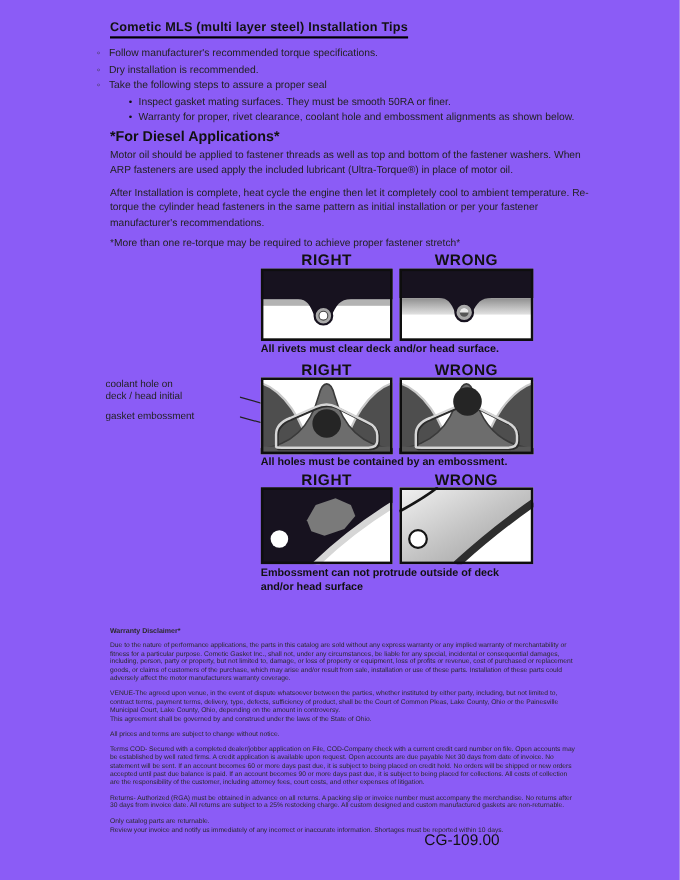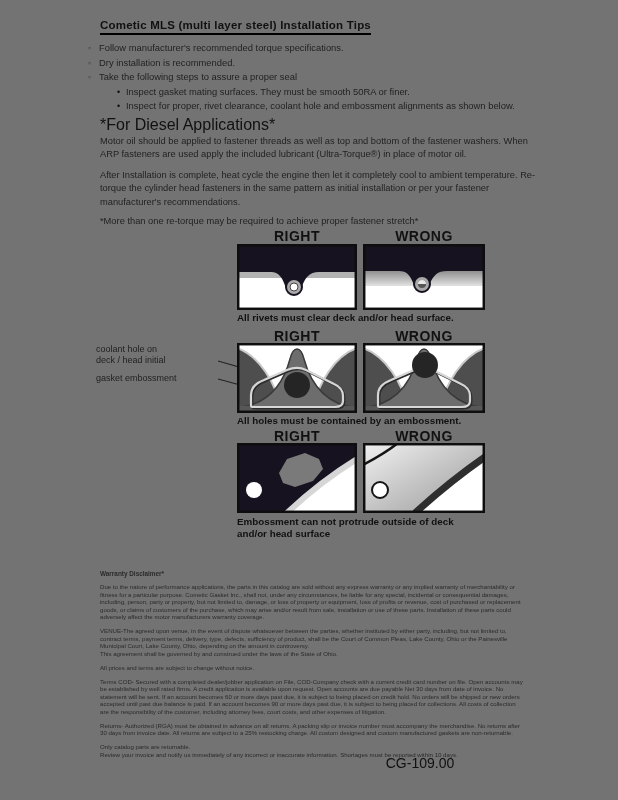--- a/index.html
+++ b/index.html
@@ -1,29 +1,29 @@
 <!DOCTYPE html>
 <html><head>
 <meta charset="utf-8">
 <style>
   html,body{margin:0;padding:0;background:#e8e8e8;}
   .page{
-    position:relative;width:618px;height:800px;background:#737373;margin:0 auto;
+    position:relative;width:618px;height:800px;background:#8b5cf6;margin:0 auto;
     font-family:"Liberation Sans",sans-serif;color:#1c1c1c;overflow:hidden;
   }
   .title{
     position:absolute;left:100px;top:19px;font-size:11.5px;font-weight:bold;
     border-bottom:2px solid #000;padding-bottom:2px;letter-spacing:.2px;color:#111;
   }
   .bullets{position:absolute;left:88px;top:41px;width:470px;font-size:9.4px;line-height:14.5px;color:#222;}
   .bullet{position:relative;padding-left:11px;}
   .bullet::before{content:"\25E6";position:absolute;left:0;top:0;font-size:9px;color:#333;}
   .bullet.sub{margin-left:29px;padding-left:9px;}
   .bullet.sub::before{content:"\2022";font-size:9px;color:#111;}
-  .diesel-heading{position:absolute;left:100px;top:116px;font-size:16px;font-weight:normal;color:#111;}
+  .diesel-heading{position:absolute;left:100px;top:116px;font-size:13px;font-weight:bold;color:#111;}
   .para{position:absolute;left:100px;width:440px;font-size:9.3px;line-height:13.4px;color:#222;}
   .p1{top:135px;} .p2{top:169px;} .p3{top:215px;}
   .dg-label{position:absolute;font-size:14px;font-weight:bold;text-align:center;letter-spacing:.5px;color:#111;}
   .dg-fig{position:absolute;display:block;}
   .dg-caption{position:absolute;font-size:9.8px;font-weight:bold;color:#111;white-space:pre-line;line-height:11.5px;}
   .ann{position:absolute;left:96px;width:118px;text-align:left;font-size:9px;line-height:10.5px;color:#222;}
   .ann1{top:344px;} .ann2{top:373px;}
   .leader{position:absolute;left:218px;top:355px;}
   .warranty{position:absolute;left:100px;top:570px;width:424px;color:#2a2a2a;}
   .warranty .w-head{font-size:6.4px;font-weight:bold;margin:0 0 6px 0;}
@@ -35,21 +35,21 @@
 
 <div class="page">
 
   <div class="title">Cometic MLS (multi layer steel) Installation Tips</div>
 
   <div class="bullets">
     <div class="bullet">Follow manufacturer's recommended torque specifications.</div>
     <div class="bullet">Dry installation is recommended.</div>
     <div class="bullet">Take the following steps to assure a proper seal</div>
     <div class="bullet sub">Inspect gasket mating surfaces.  They must be smooth 50RA or finer.</div>
-    <div class="bullet sub">Inspect for proper, rivet clearance, coolant hole and embossment alignments as shown below.</div>
+    <div class="bullet sub">Warranty for proper, rivet clearance, coolant hole and embossment alignments as shown below.</div>
   </div>
 
   <div class="diesel-heading">*For Diesel Applications*</div>
   <div class="para p2">After Installation is complete, heat cycle the engine then let it completely cool to ambient temperature. Re-torque the cylinder head fasteners in the same pattern as initial installation or per your fastener manufacturer's recommendations.</div>
   <div class="para p1">Motor oil should be applied to fastener threads as well as top and bottom of the fastener washers. When ARP fasteners are used apply the included lubricant (Ultra-Torque®) in place of motor oil.</div>
   <div class="para p3">*More than one re-torque may be required to achieve proper fastener stretch*</div>
 
   <div class="dg-label" style="left:237px;top:228px;width:120px;">RIGHT</div>
   <div class="dg-label" style="left:363px;top:228px;width:122px;">WRONG</div>
 

